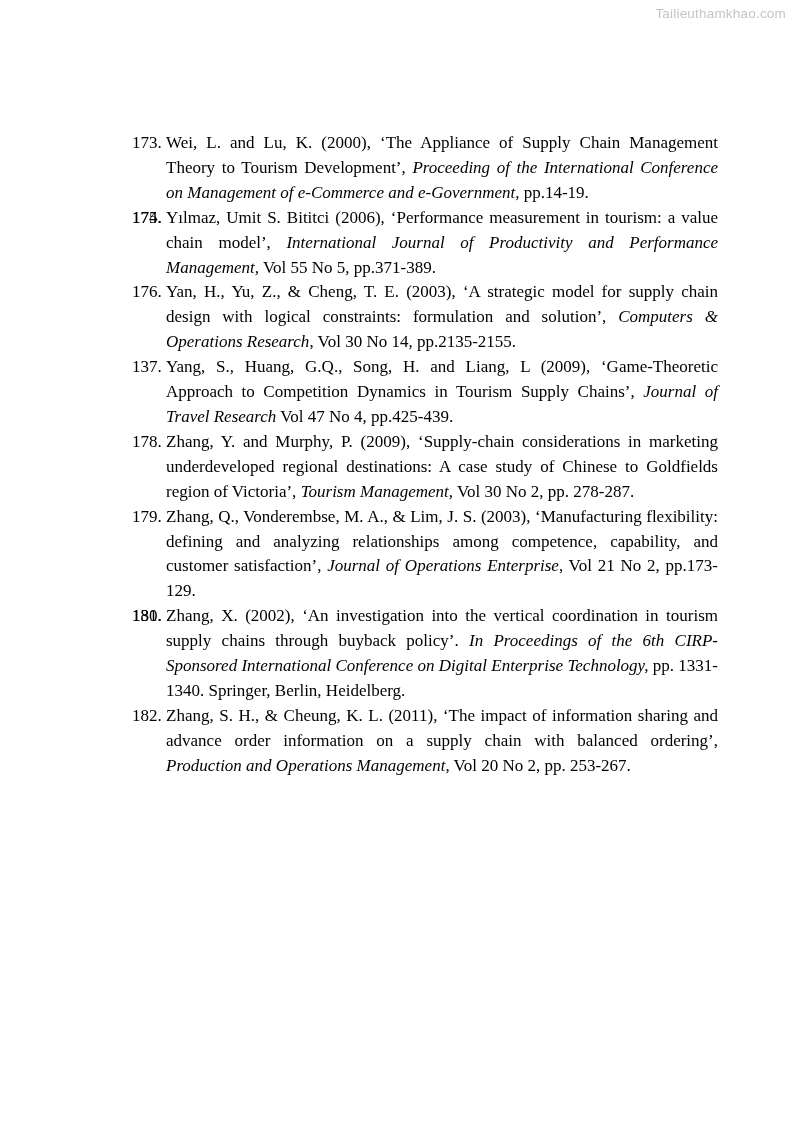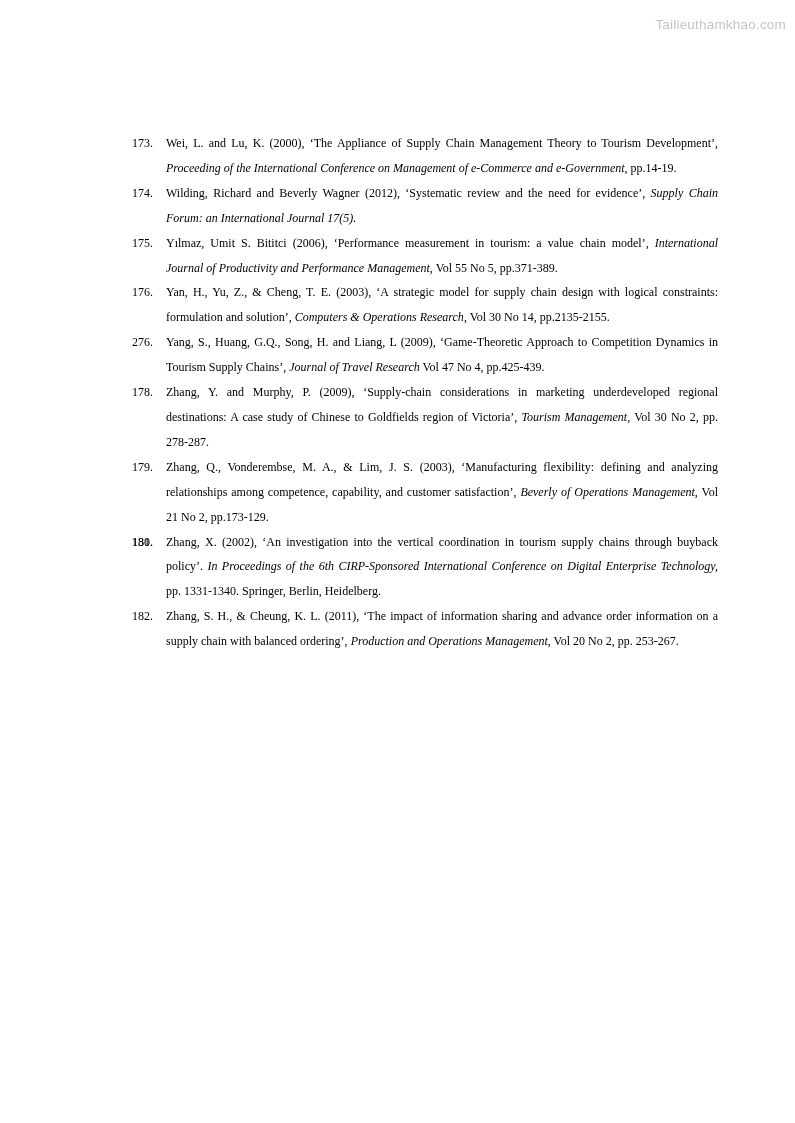--- a/index.html
+++ b/index.html
@@ -10,40 +10,40 @@
     body {
       width: 795px;
       height: 1123px;
       position: relative;
       overflow: hidden;
       font-family: "Liberation Serif", "DejaVu Serif", serif;
       color: #000000;
     }
     .watermark {
       position: absolute;
-      top: 17px;
+      top: 6px;
       right: 9px;
       font-family: "Liberation Sans", "DejaVu Sans", sans-serif;
       font-size: 13.5px;
       color: #c4c4c4;
       letter-spacing: 0.2px;
     }
     .refs {
       position: absolute;
       left: 132px;
       top: 131px;
       width: 586px;
       margin: 0;
       padding: 0;
       list-style: none;
     }
     .ref {
       position: relative;
       padding-left: 34px;
-      font-size: 12px;
+      font-size: 17px;
       line-height: 24.9px;
       text-align: justify;
       text-align-last: left;
       hyphens: none;
     }
     .ref-num {
       position: absolute;
       left: 0;
       top: 0;
     }
@@ -56,41 +56,40 @@
 
 <div class="watermark">Tailieuthamkhao.com</div>
 
 <ol class="refs">
   <li class="ref">
     <span class="ref-num">173.</span>
     <span class="ref-body"><span>Wei, L. and Lu, K. (2000), ‘The Appliance of Supply Chain Management Theory to Tourism Development’, </span><i>Proceeding of the International Conference on Management of e-Commerce and e-Government</i><span>, pp.14-19.</span></span>
   </li>
   <li class="ref">
     <span class="ref-num">174.</span>
-    <span class="ref-body"><span>Wilding, Richard and Beverly Wagner (2012), ‘Systematic review and the need for evidence’, </span><i>Supply Chain Forum: an International Journal 17(5).</i></span>
   </li>
   <li class="ref">
     <span class="ref-num">175.</span>
     <span class="ref-body"><span>Yılmaz, Umit S. Bititci (2006), ‘Performance measurement in tourism: a value chain model’, </span><i>International Journal of Productivity and Performance Management,</i><span> Vol 55 No 5, pp.371-389.</span></span>
   </li>
   <li class="ref">
     <span class="ref-num">176.</span>
     <span class="ref-body"><span>Yan, H., Yu, Z., &amp; Cheng, T. E. (2003), ‘A strategic model for supply chain design with logical constraints: formulation and solution’, </span><i>Computers &amp; Operations Research</i><span>, Vol 30 No 14, pp.2135-2155.</span></span>
   </li>
   <li class="ref">
-    <span class="ref-num">276.</span>
+    <span class="ref-num">137.</span>
     <span class="ref-body"><span>Yang, S., Huang, G.Q., Song, H. and Liang, L (2009), ‘Game-Theoretic Approach to Competition Dynamics in Tourism Supply Chains’, </span><i>Journal of Travel Research</i><span> Vol 47 No 4, pp.425-439.</span></span>
   </li>
   <li class="ref">
     <span class="ref-num">178.</span>
     <span class="ref-body"><span>Zhang, Y. and Murphy, P. (2009), ‘Supply-chain considerations in marketing underdeveloped regional destinations: A case study of Chinese to Goldfields region of Victoria’, </span><i>Tourism Management,</i><span> Vol 30 No 2, pp. 278-287.</span></span>
   </li>
   <li class="ref">
     <span class="ref-num">179.</span>
-    <span class="ref-body"><span>Zhang, Q., Vonderembse, M. A., &amp; Lim, J. S. (2003), ‘Manufacturing flexibility: defining and analyzing relationships among competence, capability, and customer satisfaction’, </span><i>Beverly of Operations Management</i><span>, Vol 21 No 2, pp.173-129.</span></span>
+    <span class="ref-body"><span>Zhang, Q., Vonderembse, M. A., &amp; Lim, J. S. (2003), ‘Manufacturing flexibility: defining and analyzing relationships among competence, capability, and customer satisfaction’, </span><i>Journal of Operations Enterprise</i><span>, Vol 21 No 2, pp.173-129.</span></span>
   </li>
   <li class="ref">
     <span class="ref-num">130.</span>
   </li>
   <li class="ref">
     <span class="ref-num">181.</span>
     <span class="ref-body"><span>Zhang, X. (2002), ‘An investigation into the vertical coordination in tourism supply chains through buyback policy’. </span><i>In Proceedings of the 6th CIRP-Sponsored International Conference on Digital Enterprise Technology,</i><span> pp. 1331-1340. Springer, Berlin, Heidelberg.</span></span>
   </li>
   <li class="ref">
     <span class="ref-num">182.</span>

